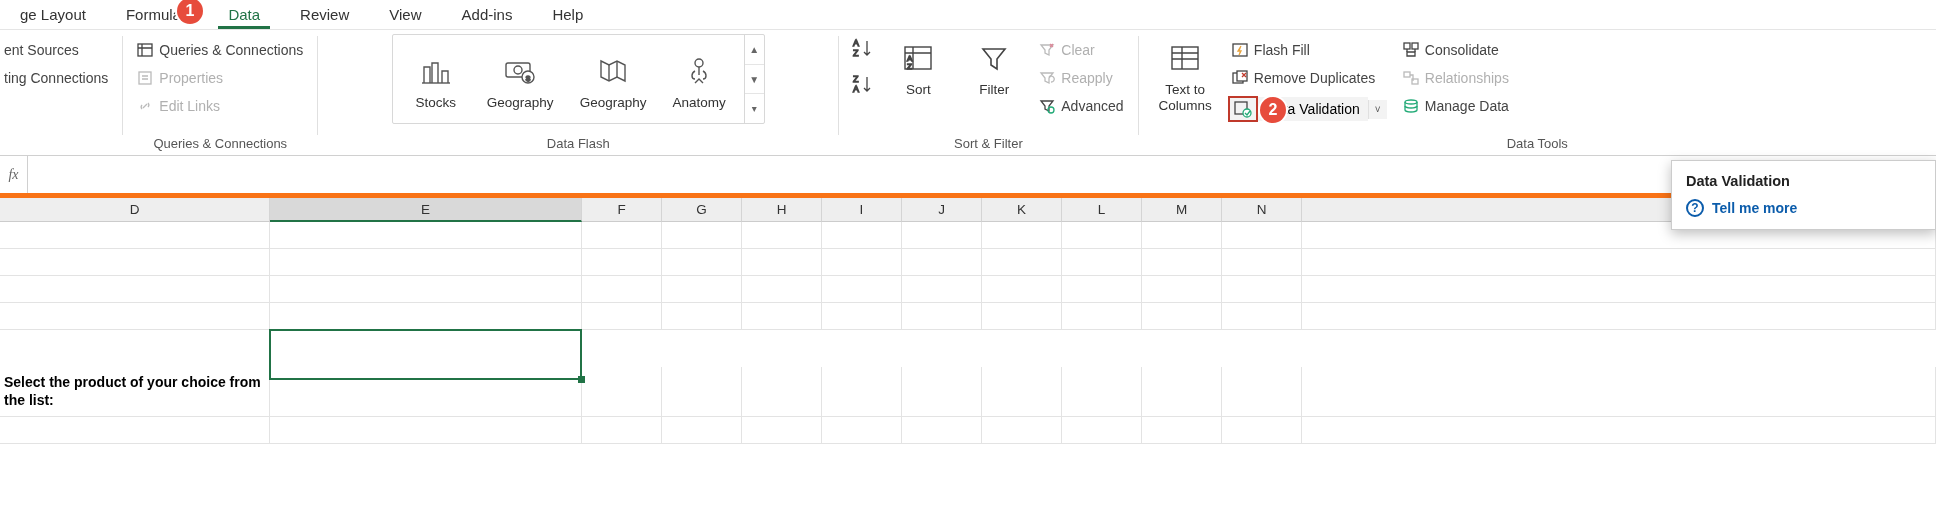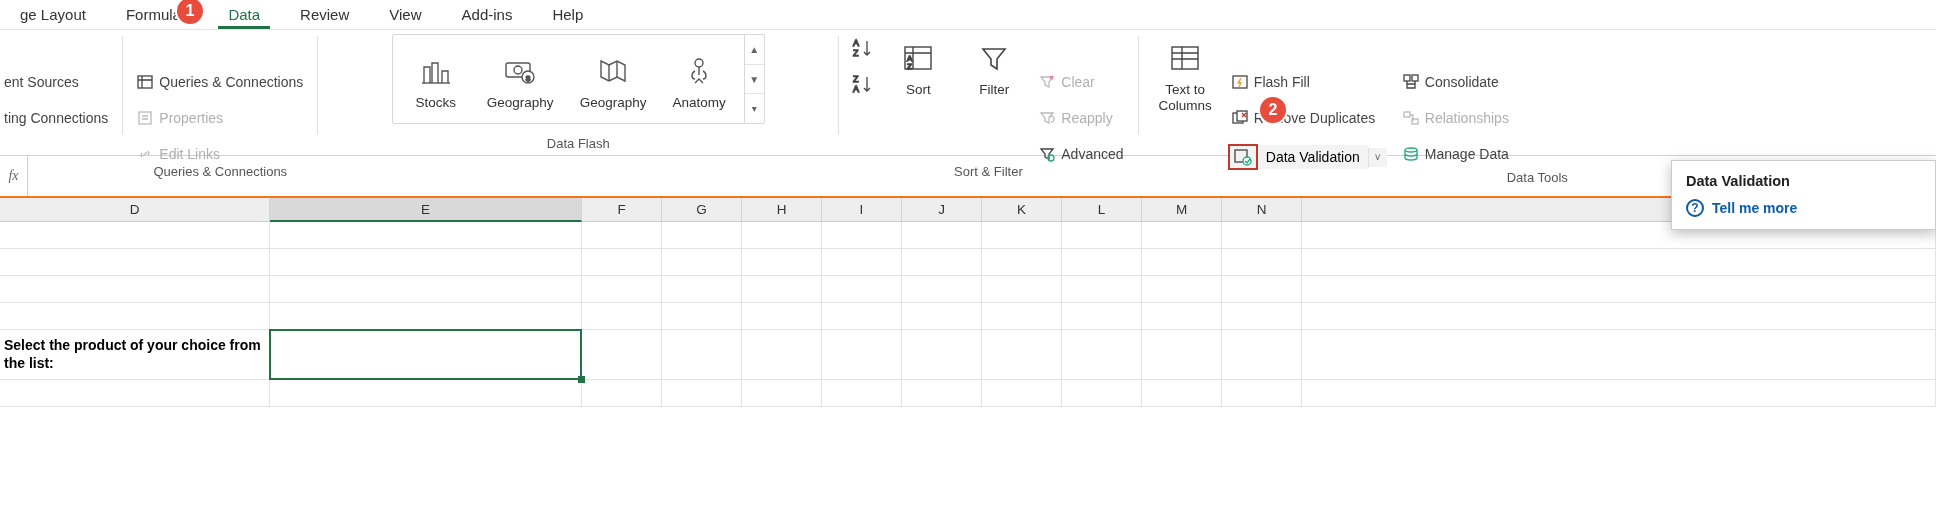--- a/index.html
+++ b/index.html
@@ -11,21 +11,21 @@
     .menu-item.active { color: #217346; }
     .menu-item.active::after { content:""; position:absolute; left:10px; right:10px; bottom:-1px; height:3px; background:#217346; }
 
     
     .ribbon { display:flex; align-items:stretch; height:126px; border-bottom:1px solid #d0d0d0; background:#fff; }
     .ribbon-group { display:flex; flex-direction:column; justify-content:space-between; padding:4px 10px 2px 10px; position:relative; }
     .ribbon-sep { width:1px; background:#e0e0e0; margin:6px 0 20px 0; }
     .group-label { text-align:center; font-size:13px; color:#555; padding-bottom:2px; }
     .group-body { display:flex; align-items:flex-start; gap:6px; flex:1; }
 
-    .stacked { display:flex; flex-direction:column; gap:16px;margin-top:32px; }
+    .stacked { display:flex; flex-direction:column; gap:8px; }
     .small-btn { display:flex; align-items:center; gap:6px; font-size:14px; color:#444; padding:2px 4px; white-space:nowrap; cursor:pointer; }
     .small-btn.disabled { color:#b0b0b0; cursor:default; }
     .small-btn .ic { width:16px; height:16px; display:inline-flex; align-items:center; justify-content:center; }
 
     .big-btn { display:flex; flex-direction:column; align-items:center; justify-content:flex-start; padding:4px 10px 0 10px; cursor:pointer; gap:4px; min-width:70px; }
     .big-btn .ic { width:40px; height:40px; display:flex; align-items:center; justify-content:center; }
     .big-btn .lbl { font-size:13.5px; color:#333; text-align:center; line-height:1.15; }
 
     
     .gallery { display:flex; align-items:stretch; border:1px solid #d8d8d8; border-radius:2px; background:#fff; height:90px; }
@@ -38,21 +38,21 @@
     .sort-icons { display:flex; flex-direction:column; gap:8px; justify-content:center; }
     .az-btn { width:28px; height:28px; display:flex; align-items:center; justify-content:center; cursor:pointer; }
 
     
     .dv-wrap { display:flex; align-items:center; }
     .dv-iconbox { border:2px solid #c0392b; padding:2px 4px; display:flex; align-items:center; justify-content:center; background:#f3f3f3; }
     .dv-label { background:#f3f3f3; padding:4px 8px; font-size:14px; display:flex; align-items:center; gap:6px; cursor:pointer; }
     .dv-drop { background:#f3f3f3; padding:4px 6px; font-size:10px; color:#555; cursor:pointer; border-left:1px solid #e0e0e0;}
 
     
-    .formula-bar { display:flex; align-items:center; height:42px; border-bottom:2px solid #f97316; }
+    .formula-bar { display:flex; align-items:center; height:42px; border-bottom:5px solid #f97316; }
     .fx-box { width:28px; height:100%; display:flex; align-items:center; justify-content:center; border-right:1px solid #d0d0d0; font-style:italic; font-size:14px; color:#666; font-family: "Cambria Math", serif; }
     .fx-input { flex:1; height:100%; border:none; outline:none; padding:0 8px; font-size:14px; }
 
     
     .sheet { position:relative; }
     .col-headers { display:flex; height:24px; background:#f0f0f0; position:relative; }
     .col-h { border-right:1px solid #d4d4d4; border-bottom:1px solid #ccc; display:flex; align-items:center; justify-content:center; font-size:13.5px; color:#333; background:#eeeeee; }
     .col-h.sel { background:#d9d9d9; border-bottom:2px solid #217346; }
 
     .rows { }
@@ -430,21 +430,21 @@
         <div class="cell" style="width: 80px;"></div>
         <div class="cell" style="width: 80px;"></div>
         <div class="cell" style="width: 80px;"></div>
         <div class="cell" style="width: 80px;"></div>
         <div class="cell" style="width: 80px;"></div>
         <div class="cell" style="width: 80px;"></div>
         <div class="cell" style="width: 80px;"></div>
         <div class="cell" style="width: 80px;"></div>
         <div class="cell" style="flex: 1 1 0%;"></div>
       </div>
-      <div class="row" style="height: 50px;">
+      <div class="row" style="height: 50px; margin-top: 37px;">
         <div class="cell bold" style="width: 270px; white-space: normal; line-height: 1.25;">Select the product of your choice from the list:</div>
         <div class="cell" style="width: 312px;"></div>
         <div class="cell" style="width: 80px;"></div>
         <div class="cell" style="width: 80px;"></div>
         <div class="cell" style="width: 80px;"></div>
         <div class="cell" style="width: 80px;"></div>
         <div class="cell" style="width: 80px;"></div>
         <div class="cell" style="width: 80px;"></div>
         <div class="cell" style="width: 80px;"></div>
         <div class="cell" style="width: 80px;"></div>

